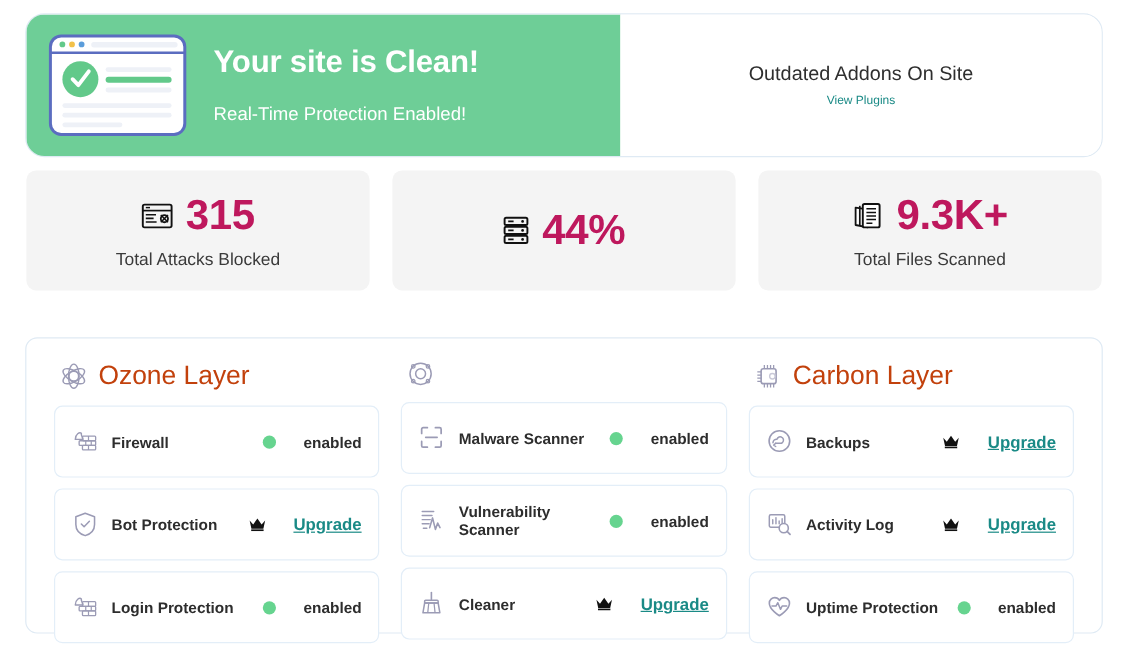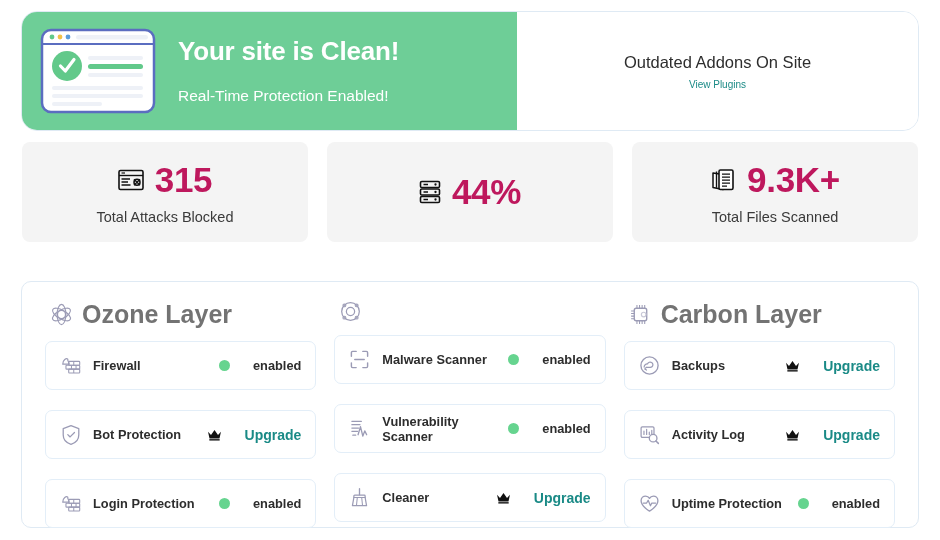--- a/index.html
+++ b/index.html
@@ -69,37 +69,37 @@
   .panel {
     position: absolute; left: 21px; top: 281px;
     width: 898px; height: 247px;
     border: 1px solid #dfeaf4; border-radius: 10px;
     background: #ffffff;
     display: flex;
     padding: 18px 14px 14px 14px;
   }
   .col { flex: 1; padding: 0 9px; }
   .col-head { display: flex; align-items: center; gap: 9px; padding-left: 5px; margin-bottom: 12px; }
-  .col-title { font-size: 25px; color: #737373; font-weight: bold; }
+  .col-title { font-size: 22px; color: #c2410c; }
 
   .feat {
-    height: 49px;
+    height: 60px;
     border: 1px solid #e3eef8; border-radius: 7px;
     background: #ffffff;
     display: flex; align-items: center;
     padding: 12px 14px;
-    margin-bottom: 20px;
+    margin-bottom: 9px;
     cursor: pointer;
   }
   .feat-icon { width: 22px; height: 22px; flex: 0 0 22px; }
   .feat-name { font-size: 12.8px; color: #2d2d2d; margin-left: 11px; font-weight: 600; }
   .feat-status { margin-left: auto; display: flex; align-items: center; gap: 23px; }
   .dot { width: 11px; height: 11px; border-radius: 50%; background: #66d48f; display: block; }
   .st-enabled { font-size: 12.8px; color: #2d2d2d; font-weight: 600; }
-  .st-upgrade { font-size: 14px; color: #1a8a86; font-weight: bold; }
+  .st-upgrade { font-size: 14px; color: #1a8a86; font-weight: bold; text-decoration: underline; }
   .crown { width: 15px; height: 12px; display: block; }
 
   svg { display: block; overflow: visible; }
 </style>
 </head>
 <body>
 
 <div class="page">
 
   <div class="banner">

